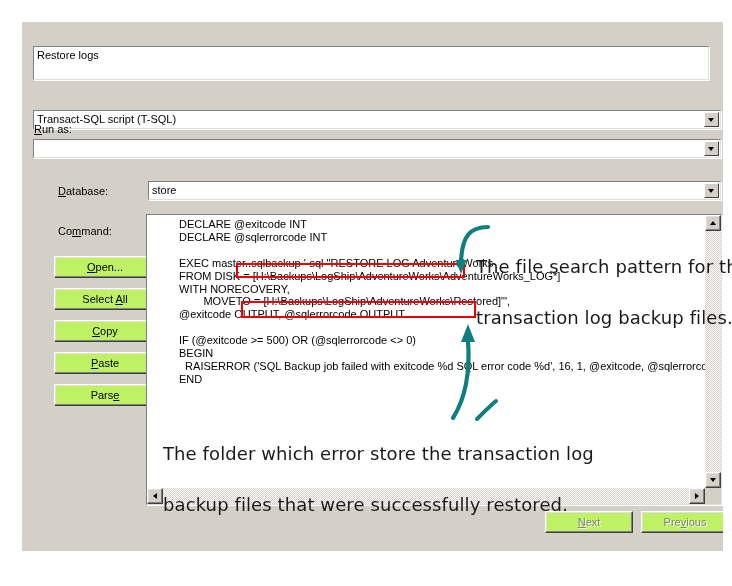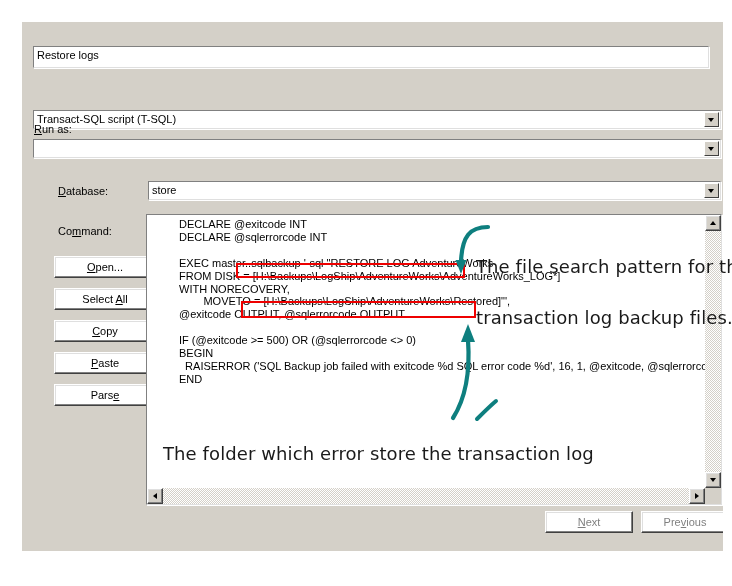--- a/index.html
+++ b/index.html
@@ -95,21 +95,21 @@
     width: 0;
     height: 0;
     border-left: 3.5px solid transparent;
     border-right: 3.5px solid transparent;
     border-top: 4px solid #000000;
   }
 
   
   .btn {
     position: absolute;
-    background: #ffffff;
+    background: #bef264;
     border-top: 1px solid #ffffff;
     border-left: 1px solid #ffffff;
     border-right: 1px solid #404040;
     border-bottom: 1px solid #404040;
     box-sizing: border-box;
     font-size: 11px;
     color: #000000;
     text-align: center;
     line-height: 20px;
     cursor: default;
@@ -218,21 +218,21 @@
   .arrowsvg { position: absolute; pointer-events: none; }
 </style>
 </head>
 <body>
 
 <div id="stage">
 
   <div class="dialog">
 
     <div class="fieldlabel" style="left:12px; top:24px;margin-left:23px;">Step <u>n</u>ame:</div>
-    <div class="textbox" style="left:11px; top:24px; width:676px; height:22px;">Restore logs</div>
+    <div class="textbox" style="left:11px; top:24px; width:676px; height:34px;">Restore logs</div>
 
     <div class="fieldlabel" style="left:26px; top:54px;margin-top:40px;"><u>T</u>ype:</div>
     <div class="combo" style="left:11px; top:88px; width:688px; height:19px;">
       <span>Transact-SQL script (T-SQL)</span>
       <span class="arrowbtn"></span>
     </div>
 
     <div class="fieldlabel" style="left:12px; top:101px;"><u>R</u>un as:</div>
     <div class="combo" style="left:11px; top:117px; width:688px; height:19px;">
       <span></span>
@@ -312,15 +312,16 @@
     <path d="M3 21 C 10 14, 16 8, 22 3" stroke="#0e7f7f" stroke-width="4" fill="none" stroke-linecap="round"></path>
   </svg>
 
   <div class="annot" style="left:476px; top:224px;">
     <div>The file search pattern for the</div>
     <div>transaction log backup files.</div>
   </div>
 
   <div class="annot" style="left:163px; top:411px;">
     <div>The folder which error store the transaction log</div>
+    <div>backup files that were successfully restored.</div>
   </div>
 
 </div>
 
 </body></html>

